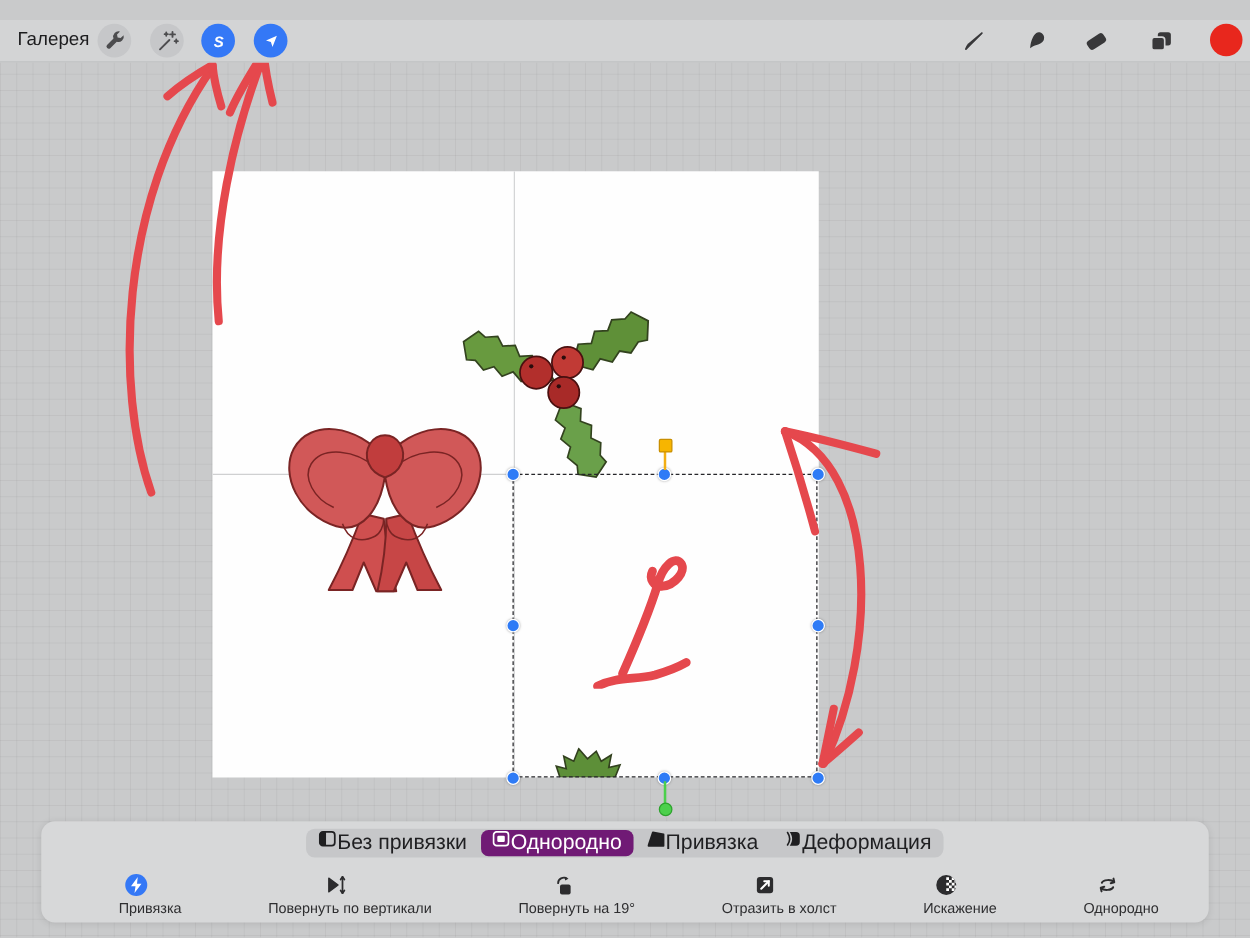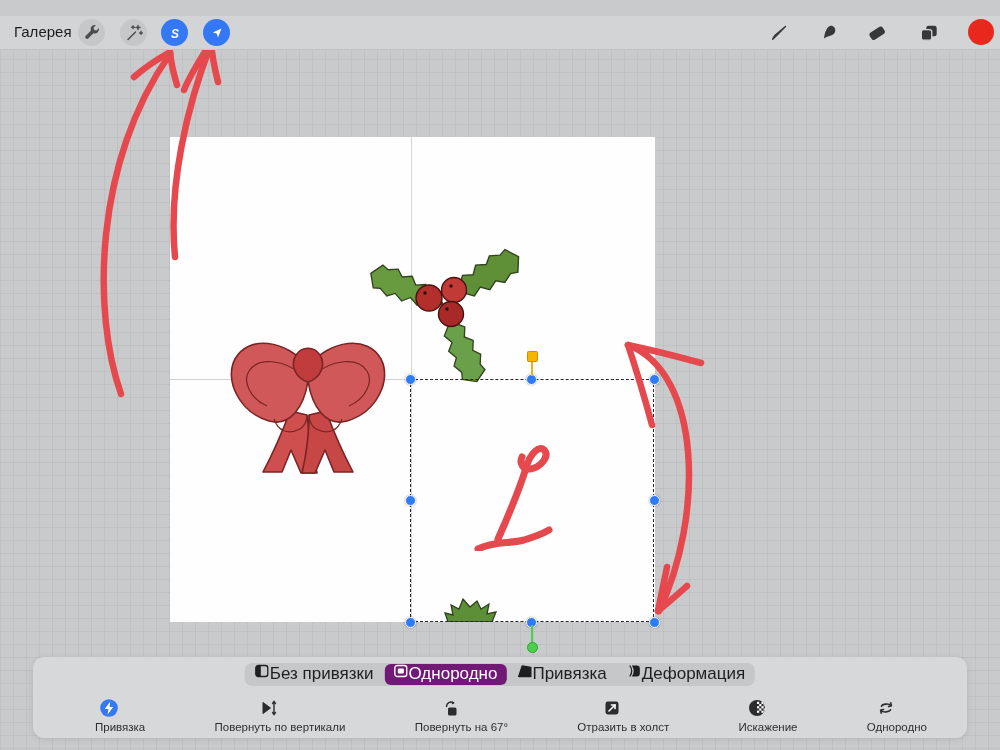--- a/index.html
+++ b/index.html
@@ -268,21 +268,21 @@
       </svg>
       <span class="lbl">Повернуть по вертикали</span>
     </div>
 
     <div class="action">
       <svg width="20" height="20" viewBox="0 0 20 20">
         <rect x="8" y="9.5" width="8.5" height="8" rx="1.6" fill="#2c2c2e"></rect>
         <path d="M6.5,8.5 C6.5,5 10.5,3.2 13.2,4.6" fill="none" stroke="#2c2c2e" stroke-width="1.5" stroke-linecap="round"></path>
         <polygon points="14.8,4.9 11.8,3.2 12,6.4" fill="#2c2c2e"></polygon>
       </svg>
-      <span class="lbl">Повернуть на 67°</span>
+      <span class="lbl">Повернуть на 19°</span>
     </div>
 
     <div class="action">
       <svg width="20" height="20" viewBox="0 0 20 20">
         <rect x="3.5" y="3.5" width="13" height="13" rx="2.4" fill="#2c2c2e"></rect>
         <g stroke="#ffffff" stroke-width="1.6" stroke-linecap="round" fill="none">
           <line x1="7" y1="13" x2="13" y2="7"></line>
           <polyline points="9.4,7 13,7 13,10.6"></polyline>
         </g>
       </svg>

